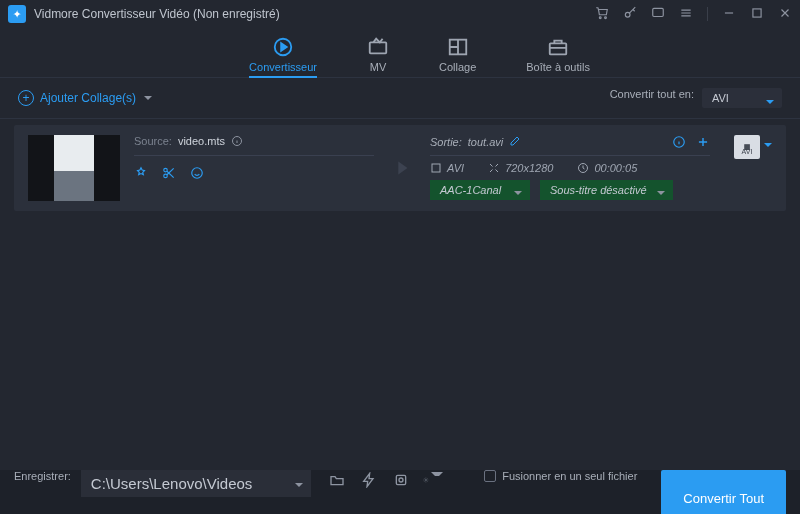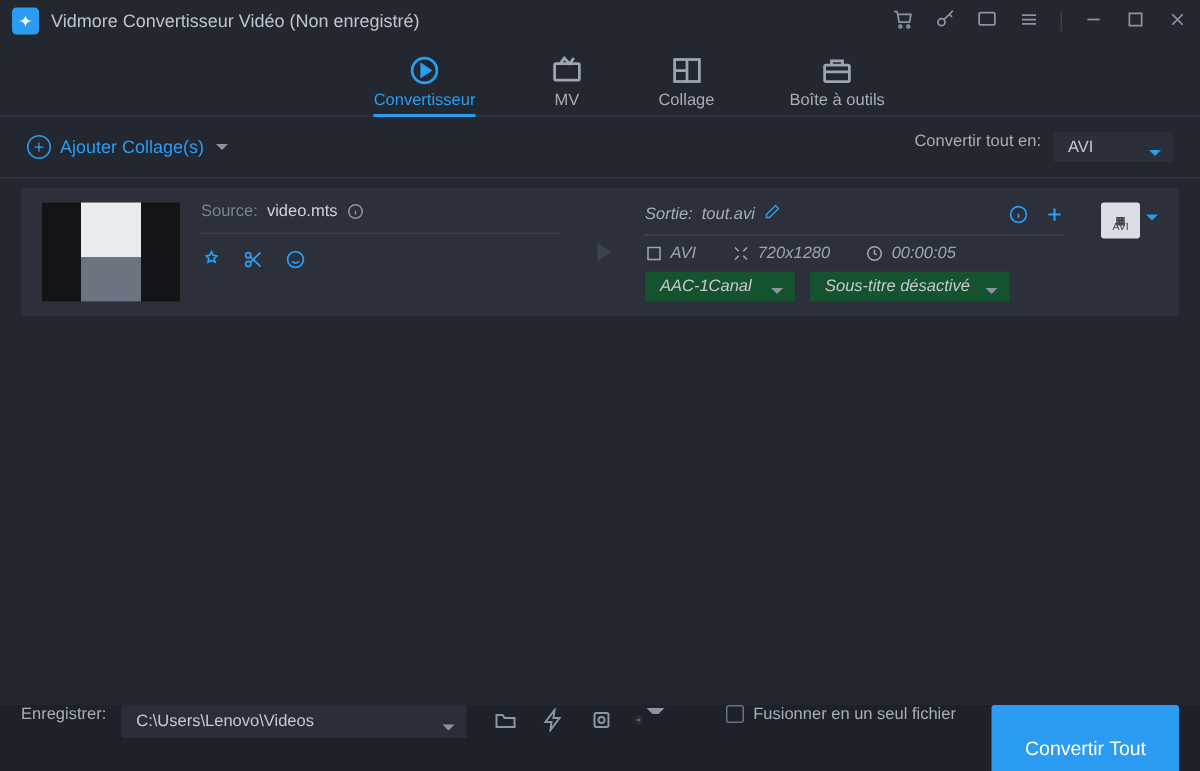--- a/index.html
+++ b/index.html
@@ -50,21 +50,21 @@
   .grid-info .cell { display:flex; gap:5px; align-items:center; }
   .grid-info svg { width:12px; height:12px; }
   .drops { display:flex; gap:10px; }
   .drop { background:#14532d; padding:4px 26px 4px 10px; font-size:11px; position:relative; color:#c4c9d2; cursor:pointer; min-width:100px; }
   .drop .chev-down { position:absolute; right:8px; top:8px; }
   .fmt-chip { width:30px; display:flex; flex-direction:column; align-items:center; gap:2px; margin-left:8px; align-self:center; cursor:pointer; }
   .fmt-chip .box { width:26px; height:24px; background:#d9dde4; border-radius:2px; display:flex; align-items:center; justify-content:center; font-size:7px; color:#3a3f4a; font-weight:bold; }
   .fmt-wrap { display:flex; align-items:center; }
   .bottombar { height:44px; background:#1d2129; display:flex; align-items:flex-start; padding:0 14px; gap:10px; }
   .save-label { font-size:11px; color:#a8aeb8; }
-  .path-sel { background:#2a2e38; padding:5px 38px 5px 10px; font-size:11px; position:relative; width:230px; cursor:pointer; color:#c4c9d2; }
+  .path-sel { background:#2a2e38; padding:5px 38px 5px 10px; font-size:15px; position:relative; width:230px; cursor:pointer; color:#c4c9d2; }
   .path-sel .chev-down { position:absolute; right:8px; top:10px; }
   .bottom-icons { display:flex; gap:12px; margin-left:6px; }
   .bottom-icons span { width:20px; height:20px; display:flex; align-items:center; justify-content:center; color:#8e95a2; cursor:pointer; }
   .bottom-icons svg{ width:16px; height:16px; }
   .merge { display:flex; align-items:center; gap:6px; font-size:11px; margin-left:auto; cursor:pointer; }
   .checkbox { width:12px; height:12px; border:1px solid #6a7180; border-radius:2px; }
   .convert-btn { background:#2b9cf2; color:#fff; padding:21px 22px; border-radius:2px; margin-left:14px; font-size:13px; cursor:pointer; }
 </style>
 </head>
 <body>

